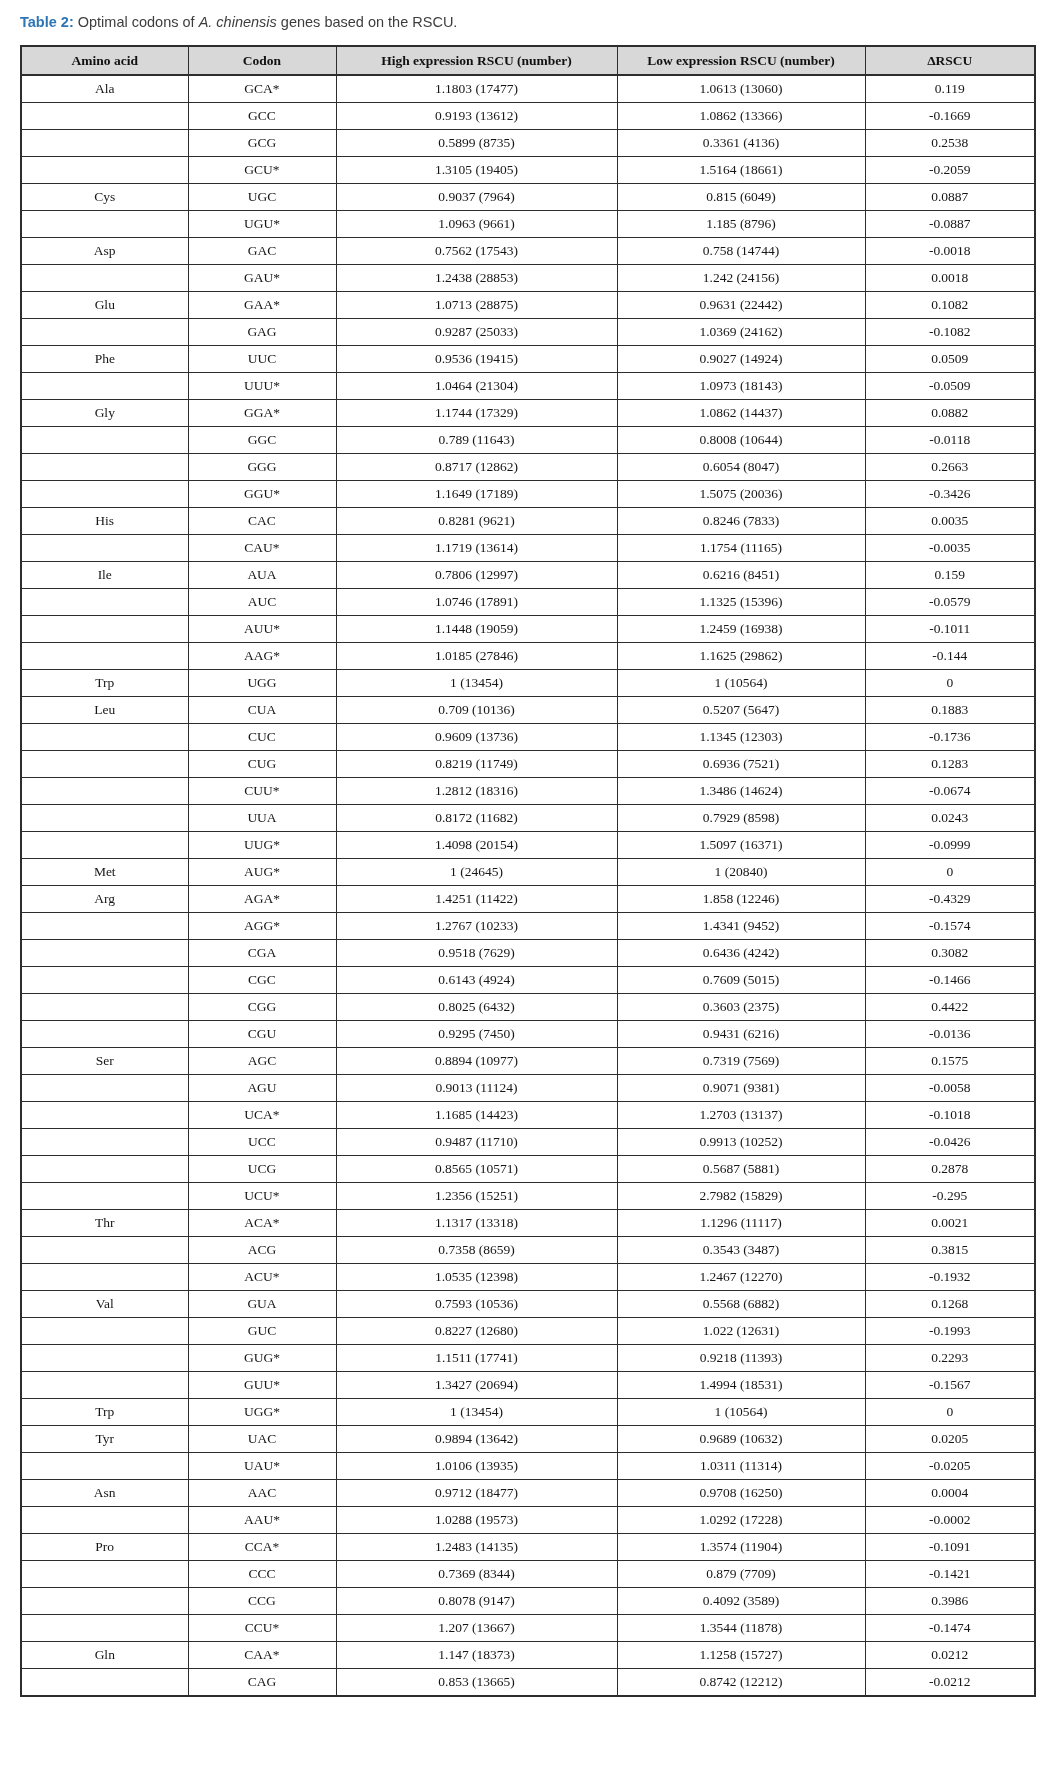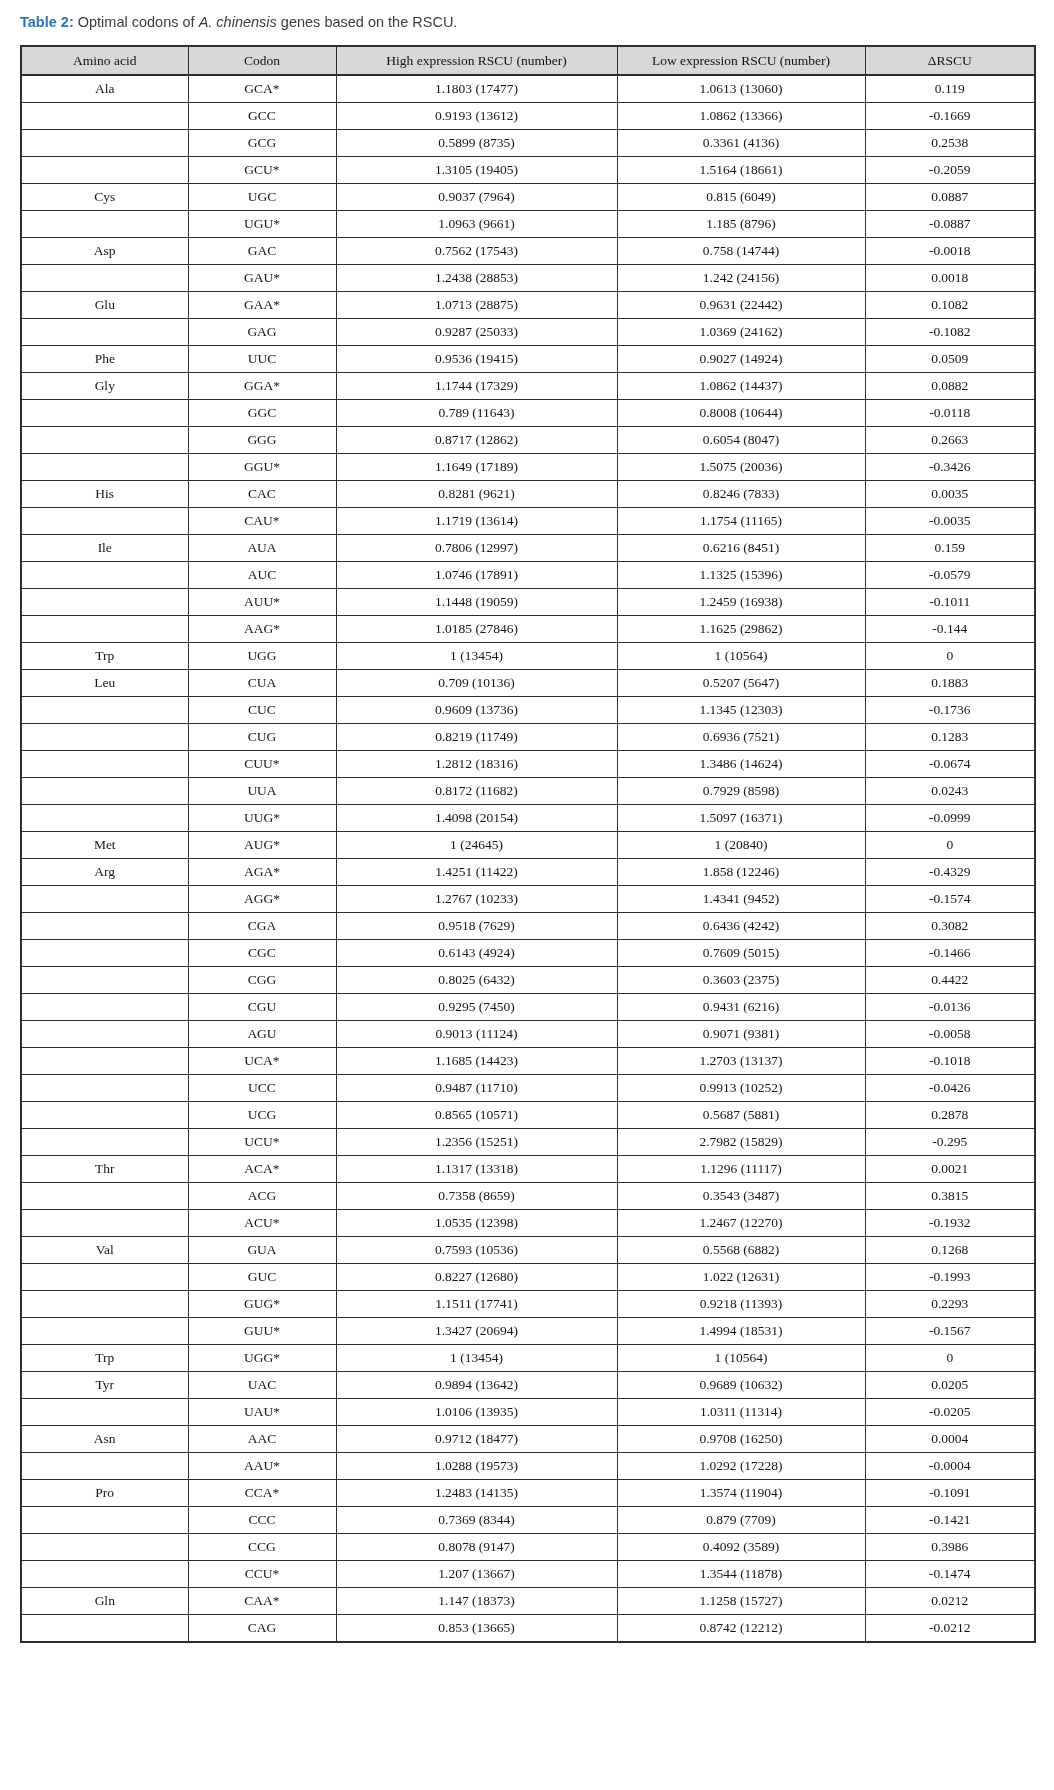--- a/index.html
+++ b/index.html
@@ -41,21 +41,21 @@
   table.rscu th, table.rscu td {
     border: 1px solid #2d2d2d;
     text-align: center;
     vertical-align: middle;
     padding: 0 4px;
     overflow: hidden;
     white-space: nowrap;
   }
   table.rscu th {
     background: #d8d8d8;
-    font-weight: normal;
+    font-weight: bold;
     font-size: 13.5px;
     height: 27px;
     color: #111111;
     border-bottom: 2px solid #2d2d2d;
   }
   table.rscu td {
     font-size: 13.5px;
     height: 26px;
     color: #161616;
   }
@@ -162,20 +162,27 @@
           <td>-0.1082</td>
         </tr>
         <tr>
           <td>Phe</td>
           <td>UUC</td>
           <td>0.9536 (19415)</td>
           <td>0.9027 (14924)</td>
           <td>0.0509</td>
         </tr>
         <tr>
+          <td></td>
+          <td>UUU*</td>
+          <td>1.0464 (21304)</td>
+          <td>1.0973 (18143)</td>
+          <td>-0.0509</td>
+        </tr>
+        <tr>
           <td>Gly</td>
           <td>GGA*</td>
           <td>1.1744 (17329)</td>
           <td>1.0862 (14437)</td>
           <td>0.0882</td>
         </tr>
         <tr>
           <td></td>
           <td>GGC</td>
           <td>0.789 (11643)</td>
@@ -330,20 +337,27 @@
           <td>0.4422</td>
         </tr>
         <tr>
           <td></td>
           <td>CGU</td>
           <td>0.9295 (7450)</td>
           <td>0.9431 (6216)</td>
           <td>-0.0136</td>
         </tr>
         <tr>
+          <td>Ser</td>
+          <td>AGC</td>
+          <td>0.8894 (10977)</td>
+          <td>0.7319 (7569)</td>
+          <td>0.1575</td>
+        </tr>
+        <tr>
           <td></td>
           <td>AGU</td>
           <td>0.9013 (11124)</td>
           <td>0.9071 (9381)</td>
           <td>-0.0058</td>
         </tr>
         <tr>
           <td></td>
           <td>UCA*</td>
           <td>1.1685 (14423)</td>
@@ -446,21 +460,21 @@
           <td>AAC</td>
           <td>0.9712 (18477)</td>
           <td>0.9708 (16250)</td>
           <td>0.0004</td>
         </tr>
         <tr>
           <td></td>
           <td>AAU*</td>
           <td>1.0288 (19573)</td>
           <td>1.0292 (17228)</td>
-          <td>-0.0004</td>
+          <td>-0.0002</td>
         </tr>
         <tr>
           <td>Pro</td>
           <td>CCA*</td>
           <td>1.2483 (14135)</td>
           <td>1.3574 (11904)</td>
           <td>-0.1091</td>
         </tr>
         <tr>
           <td></td>

